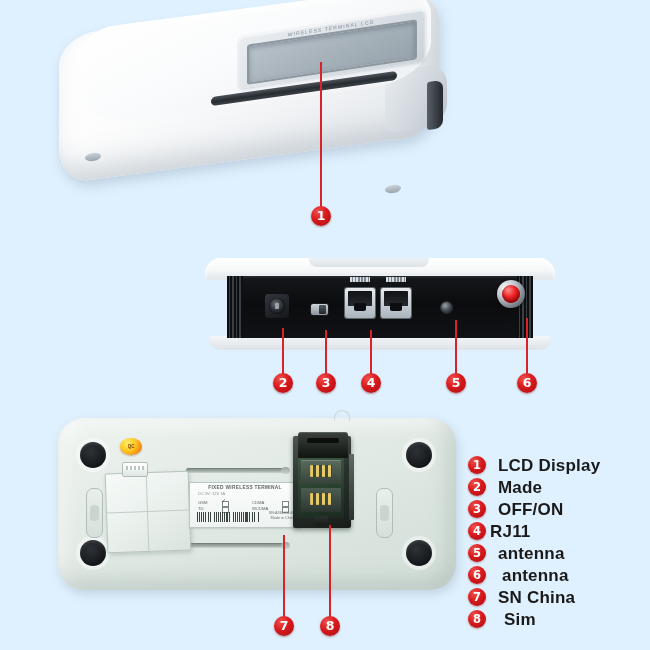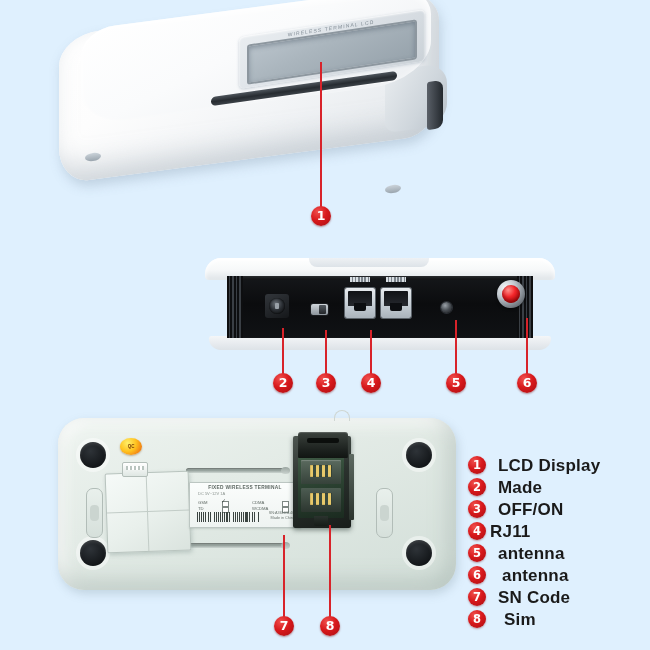--- a/index.html
+++ b/index.html
@@ -387,21 +387,21 @@
     <div class="lg-row">
       <div class="lg-badge">5</div>
       <div class="lg-text">antenna</div>
     </div>
     <div class="lg-row">
       <div class="lg-badge">6</div>
       <div class="lg-text" style="left:34px;">antenna</div>
     </div>
     <div class="lg-row">
       <div class="lg-badge">7</div>
-      <div class="lg-text">SN Code</div>
+      <div class="lg-text">SN China</div>
     </div>
     <div class="lg-row">
       <div class="lg-badge">8</div>
       <div class="lg-text" style="left:36px;">Sim</div>
     </div>
   </div>
 
 </div>
 
 </body></html>

